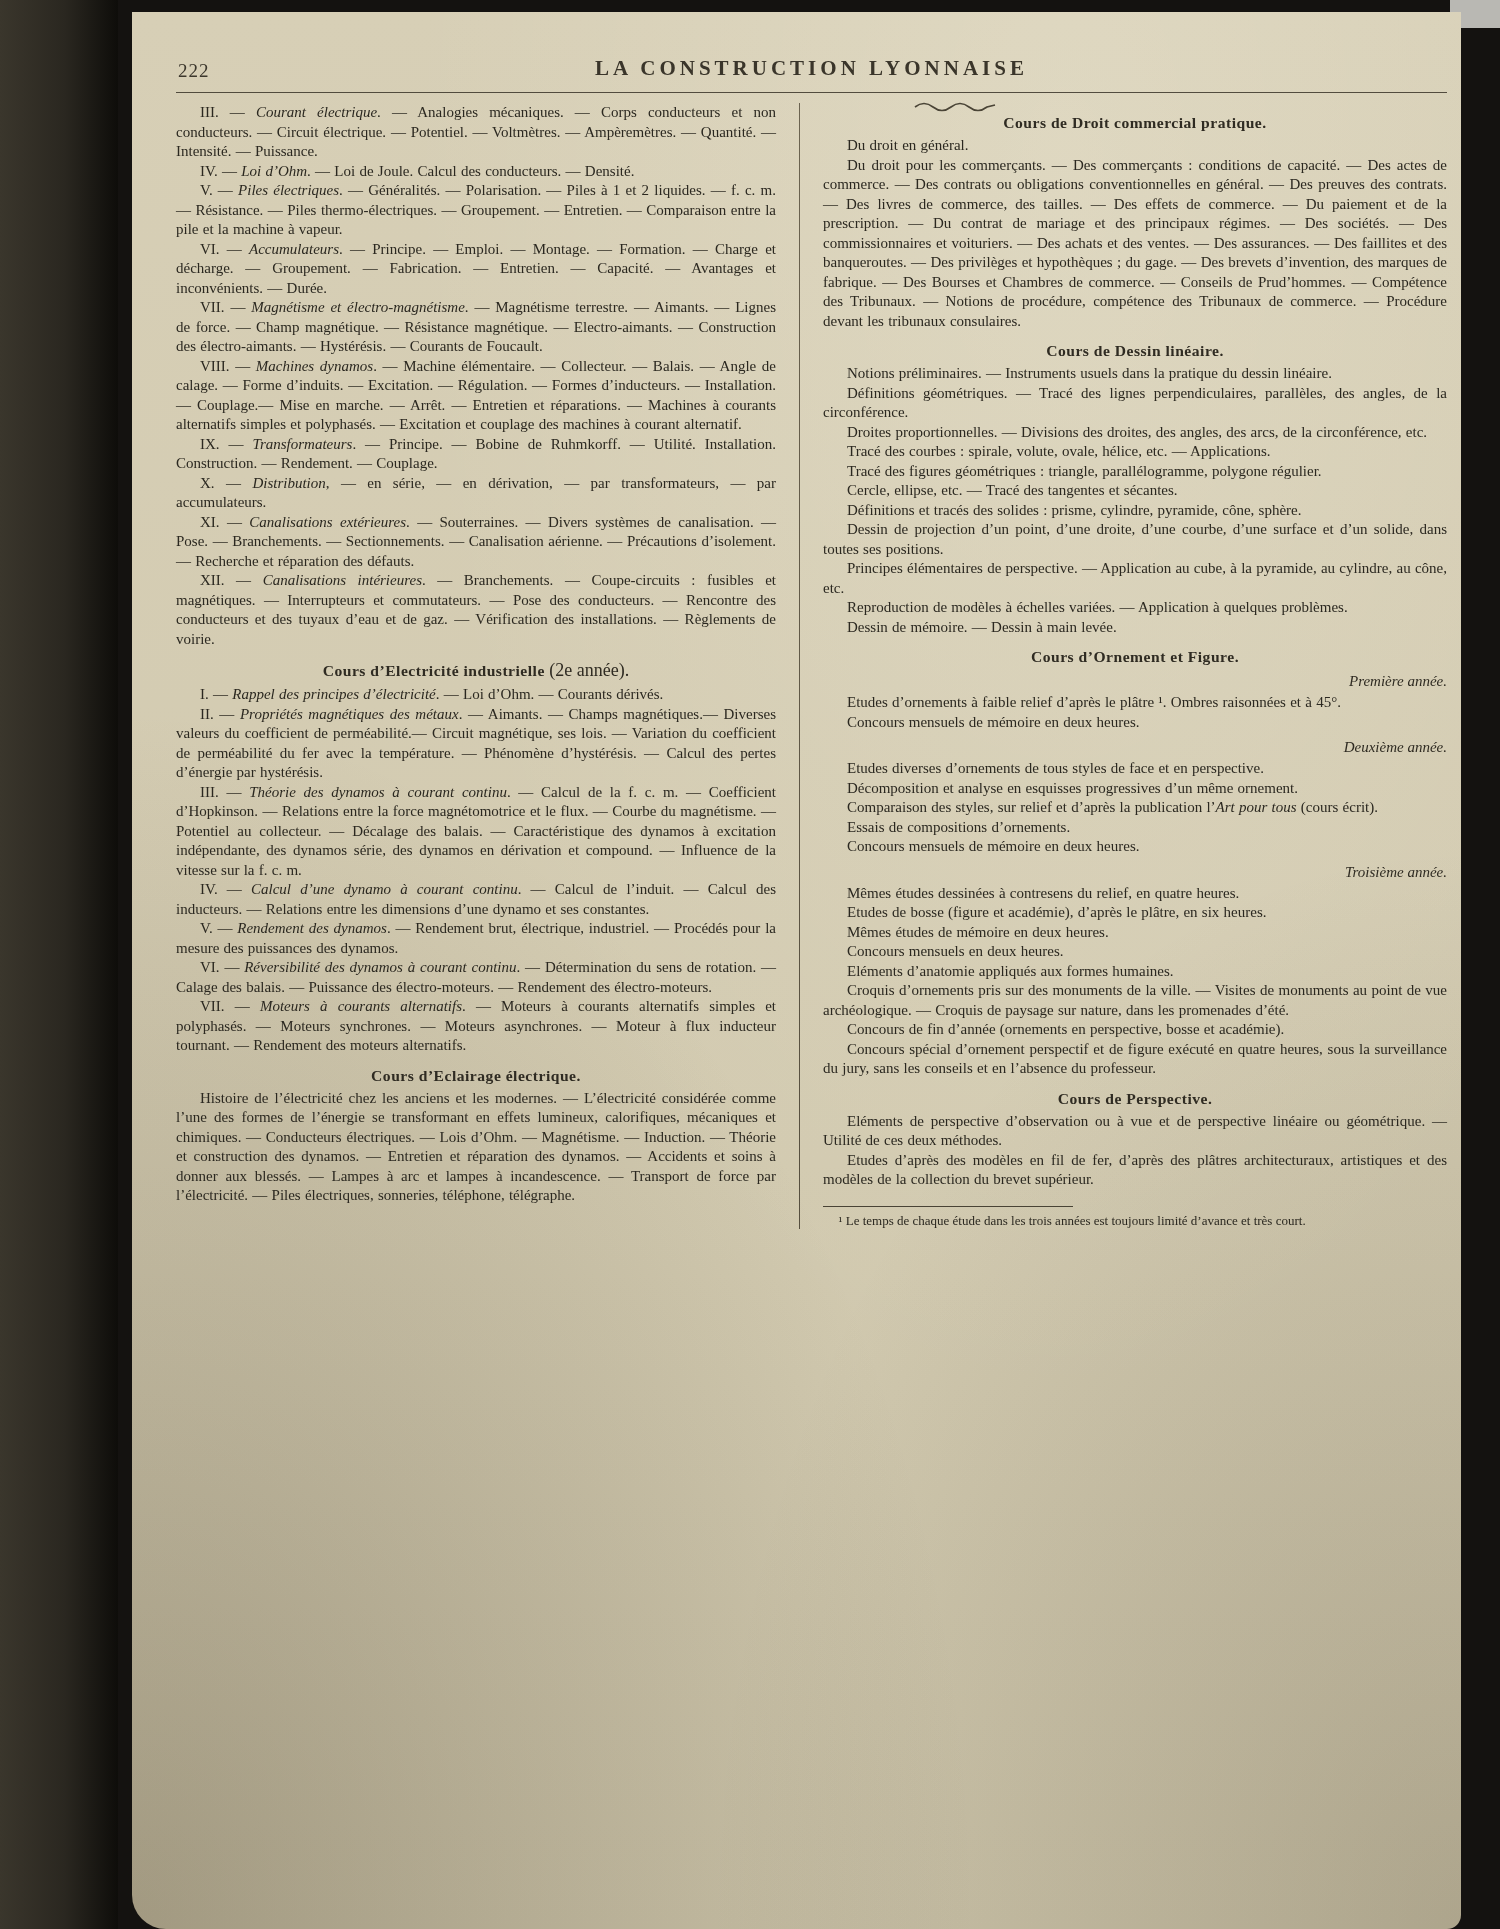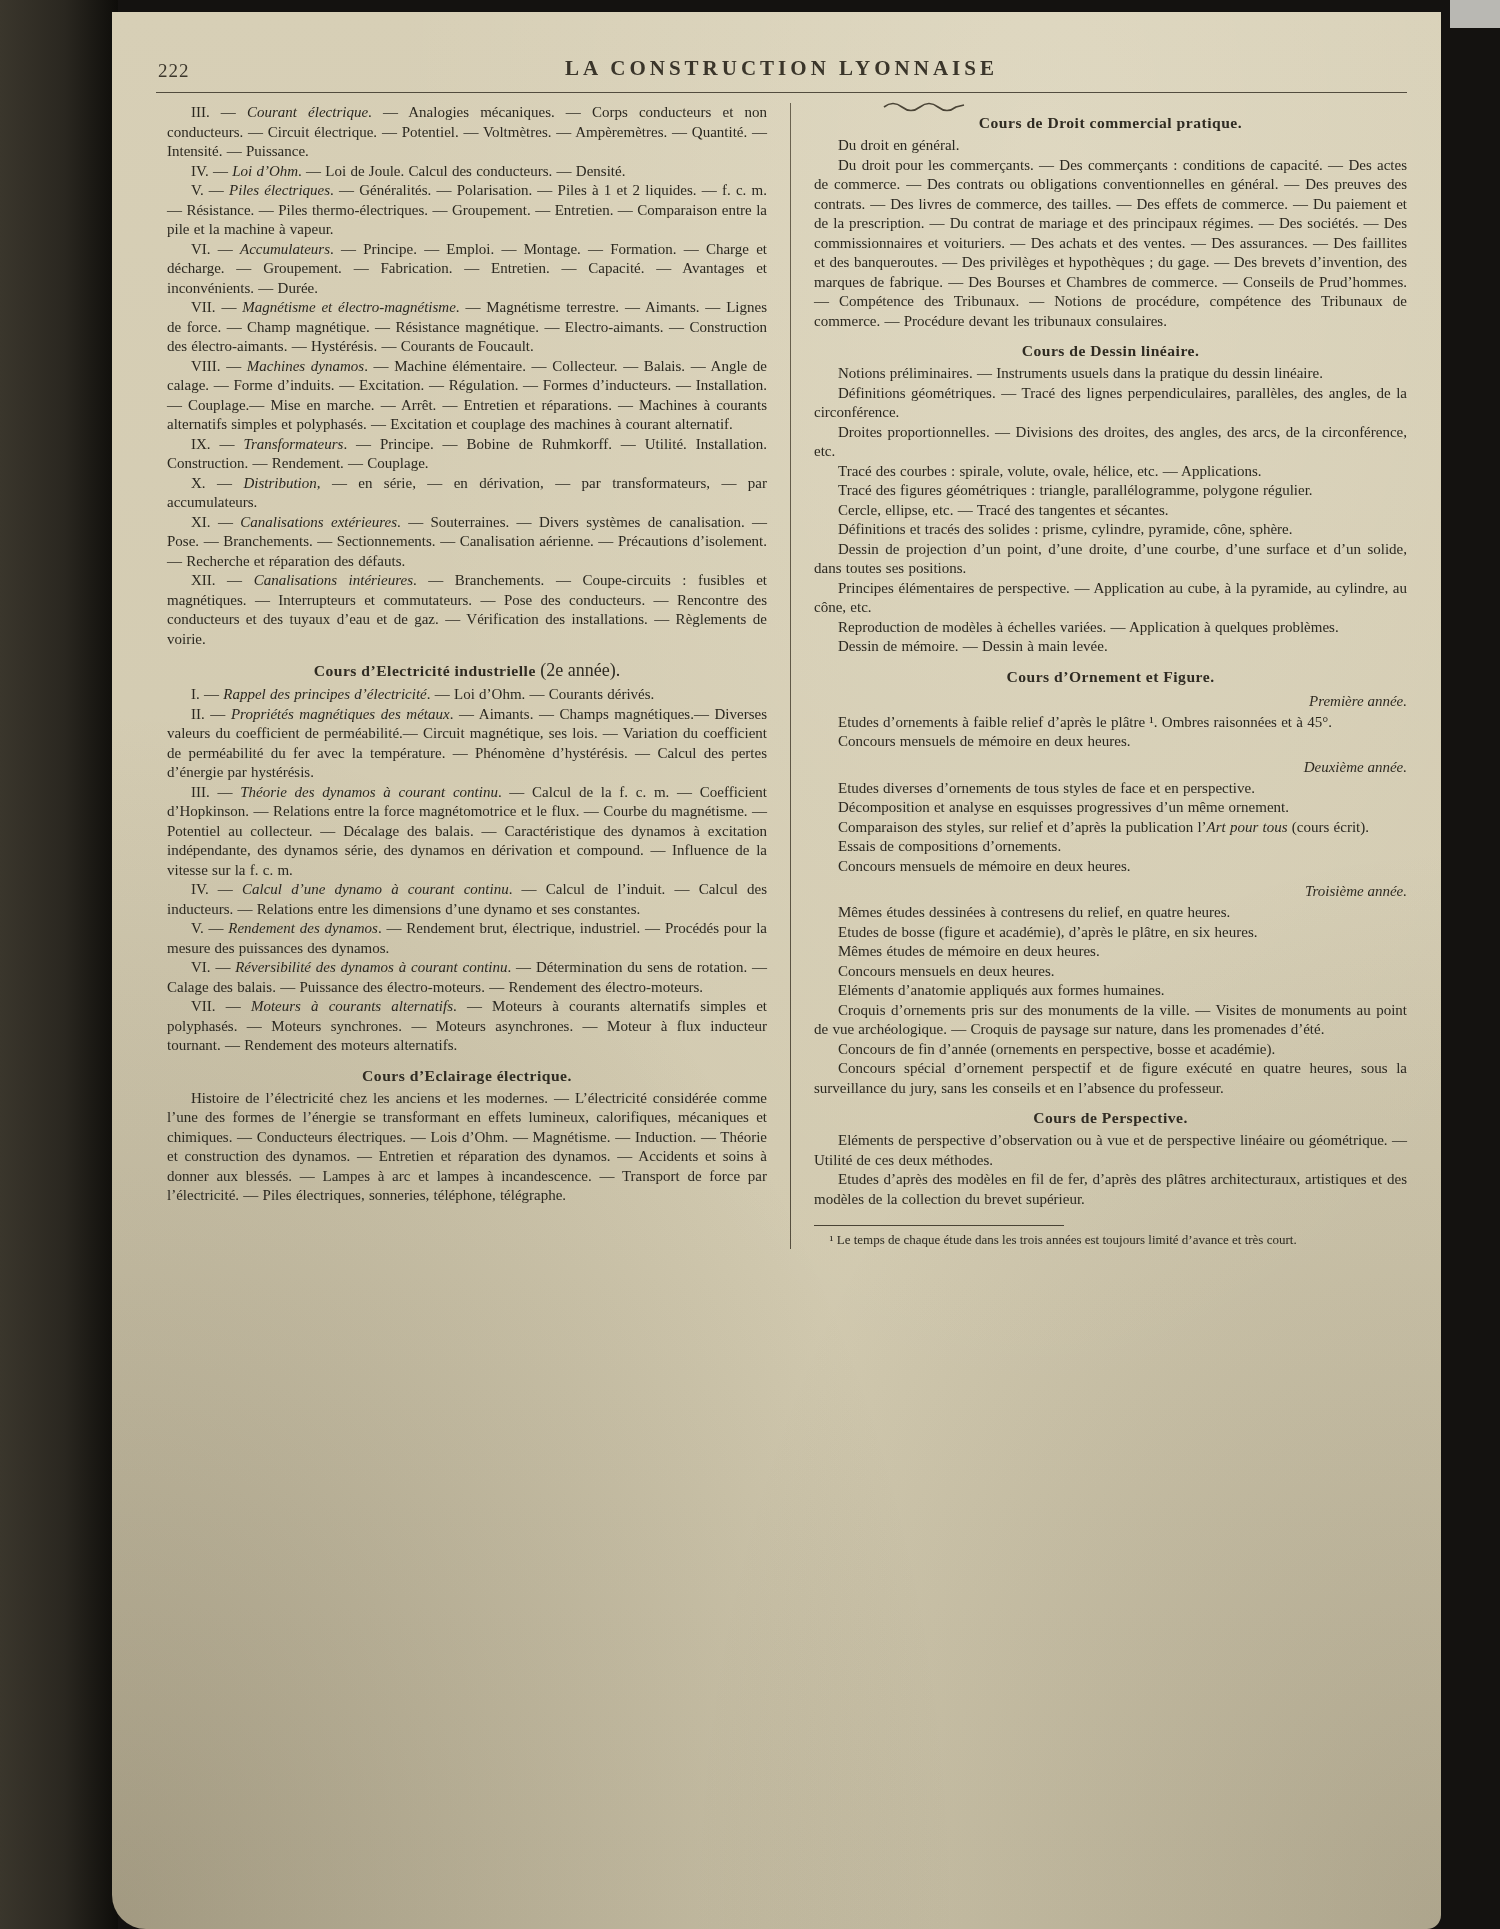--- a/index.html
+++ b/index.html
@@ -1,38 +1,38 @@
 <!DOCTYPE html>
 <html><head>
 <meta charset="utf-8">
 <style>
   html,body{margin:0;padding:0;background:#141210;}
   .scan{position:relative;width:1500px;height:1929px;margin:0 auto;background:#141210;overflow:hidden;
         font-family:"Liberation Serif","DejaVu Serif",serif;}
   .binding-edge{position:absolute;left:0;top:0;width:118px;height:100%;
         background:linear-gradient(90deg,#3a362c 0%,#2a2720 55%,#0e0d0a 100%);}
   .scanner-corner{position:absolute;right:0;top:0;width:50px;height:28px;background:#b9b8b3;}
-  .paper{position:absolute;left:112px;top:12px;width:1329px;height:1917px;
+  .paper{position:absolute;left:132px;top:12px;width:1329px;height:1917px;
         background:
           radial-gradient(ellipse at 0% 100%, rgba(55,45,25,0.28), transparent 45%),
           radial-gradient(ellipse at 100% 100%, rgba(55,45,25,0.20), transparent 40%),
           radial-gradient(ellipse at 70% 8%, rgba(255,252,238,0.20), transparent 50%),
           linear-gradient(180deg,#d7cfb6 0%,#d2cab0 60%,#cbc3a9 100%);
         border-radius:0 0 14px 34px;
         box-sizing:border-box;
-        padding:34px 34px 0 44px;
+        padding:34px 14px 0 44px;
         color:#2b2820;}
   .page-header{position:relative;height:46px;}
   .page-number{position:absolute;left:2px;top:14px;font-size:19px;letter-spacing:1px;color:#3c372c;}
   .page-title{position:absolute;left:0;right:0;top:10px;text-align:center;
         font-size:21px;font-weight:bold;letter-spacing:4px;color:#3a352a;}
   .header-rule{border:none;border-top:1.4px solid rgba(58,52,40,0.85);margin:0;}
   .squiggle{position:absolute;left:58%;top:52px;}
   .columns{display:flex;margin-top:10px;}
-  .col-left{flex:0 0 600px;padding-right:23px;margin-left:11px;}
+  .col-left{flex:0 0 600px;padding-right:23px;}
   .col-divider{flex:0 0 1px;background:linear-gradient(#6b6350,#554e3e);}
   .col-right{flex:1;padding-left:23px;}
   .para{margin:0;text-indent:1.6em;text-align:justify;font-size:15px;line-height:1.3;
         word-spacing:0.5px;}
   .heading{margin:11px 0 4px;font-size:15.6px;font-weight:bold;text-align:center;
         letter-spacing:0.5px;color:#2f2b22;}
   .heading .plain{font-weight:normal;font-size:18px;letter-spacing:0;}
   .subheading{margin:7px 0 3px;font-size:15px;font-weight:normal;font-style:italic;
         text-align:right;color:#2f2b22;}
   .footnote-block{margin-top:16px;}

